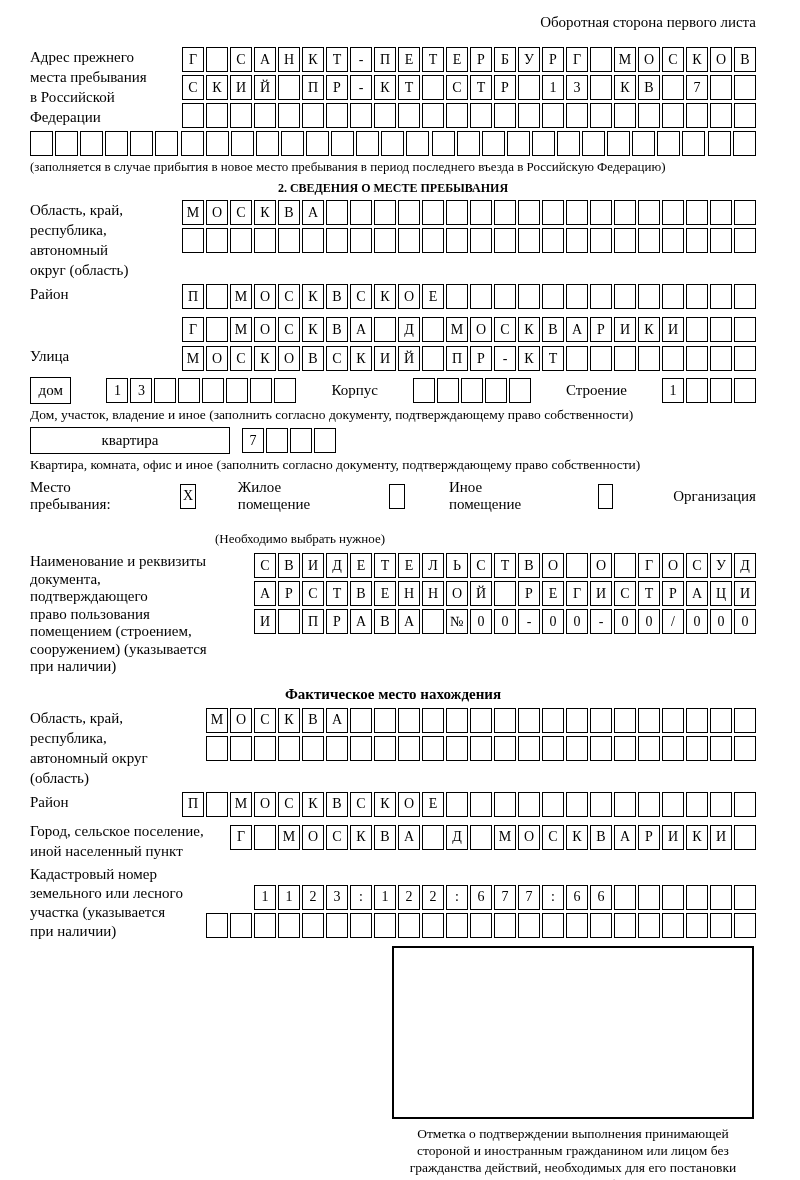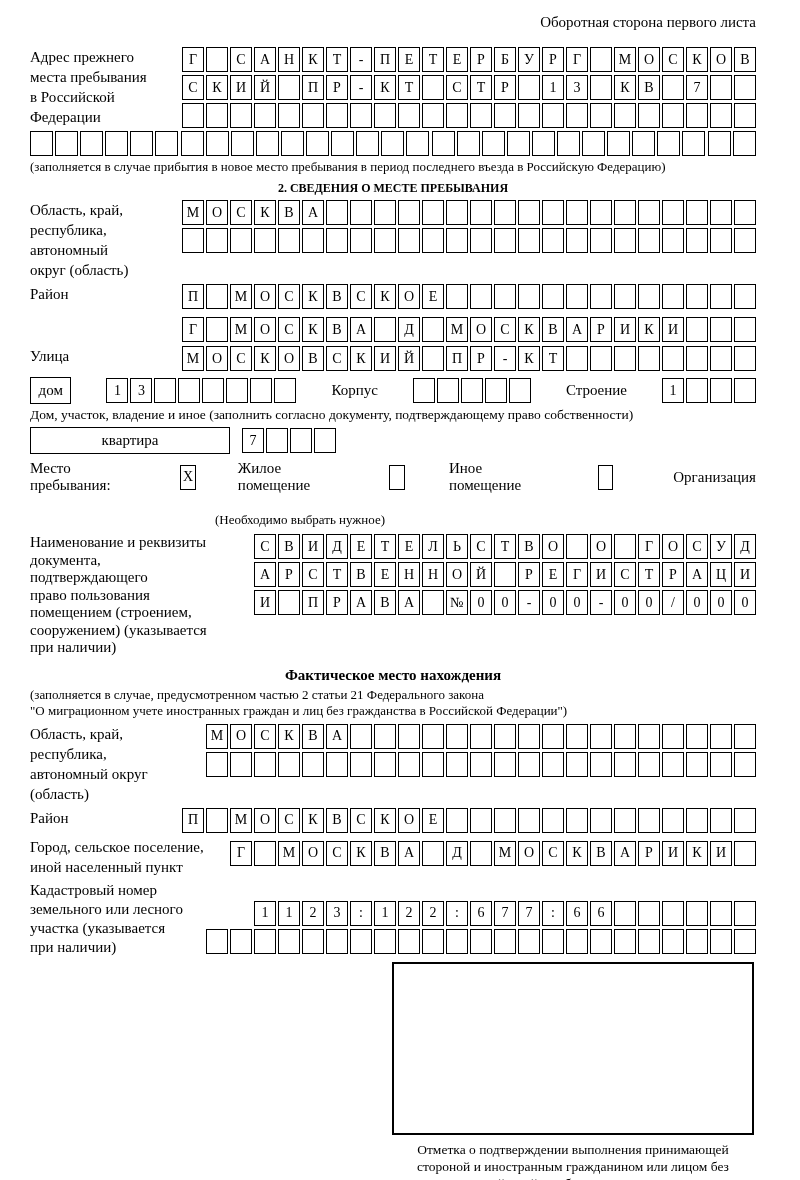--- a/index.html
+++ b/index.html
@@ -350,20 +350,21 @@
 
   <div class="row" style="align-items:center;">
     <span class="wide-box" style="width:200px;">квартира</span>
     <span class="boxrow-left" style="margin-left:12px;">
         <span class="cbox">7</span>
         <span class="cbox"></span>
         <span class="cbox"></span>
         <span class="cbox"></span>
       </span>
   </div>
+  <div class="note-l">Квартира, комната, офис и иное (заполнить согласно документу, подтверждающему право собственности)</div>
 
   <div class="row-center mt6">
     <span class="inline-lbl">Место пребывания:</span>
     <span class="chk" style="margin-left:8px;">X</span>
     <span class="inline-lbl" style="margin-left:7px;">Жилое помещение</span>
     <span class="chk" style="margin-left:14px;"></span>
     <span class="inline-lbl" style="margin-left:9px;">Иное помещение</span>
     <span class="chk" style="margin-left:20px;"></span>
     <span class="inline-lbl" style="margin-left:25px;">Организация</span>
   </div>
@@ -443,22 +444,20 @@
           <span class="cbox">0</span>
           <span class="cbox">/</span>
           <span class="cbox">0</span>
           <span class="cbox">0</span>
           <span class="cbox">0</span>
         </div>
     </div>
   </div>
 
   <div class="sub-title">Фактическое место нахождения</div>
-  <div class="note-c" style="white-space:pre-line;">(заполняется в случае, предусмотренном частью 2 статьи 21 Федерального закона
-"О миграционном учете иностранных граждан и лиц без гражданства в Российской Федерации")</div>
 
   <div class="row" style="margin-top:5px;">
     <div class="lbl" style="width:140px;">Область, край,
 республика,
 автономный округ
 (область)</div>
     <div class="stack">
       <div class="boxrow">
           <span class="cbox">М</span>
           <span class="cbox">О</span>

